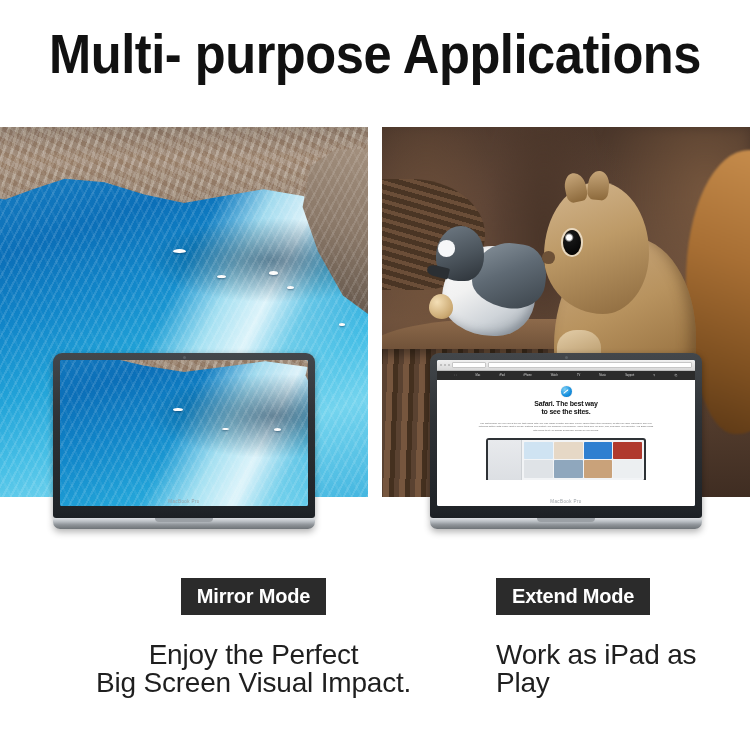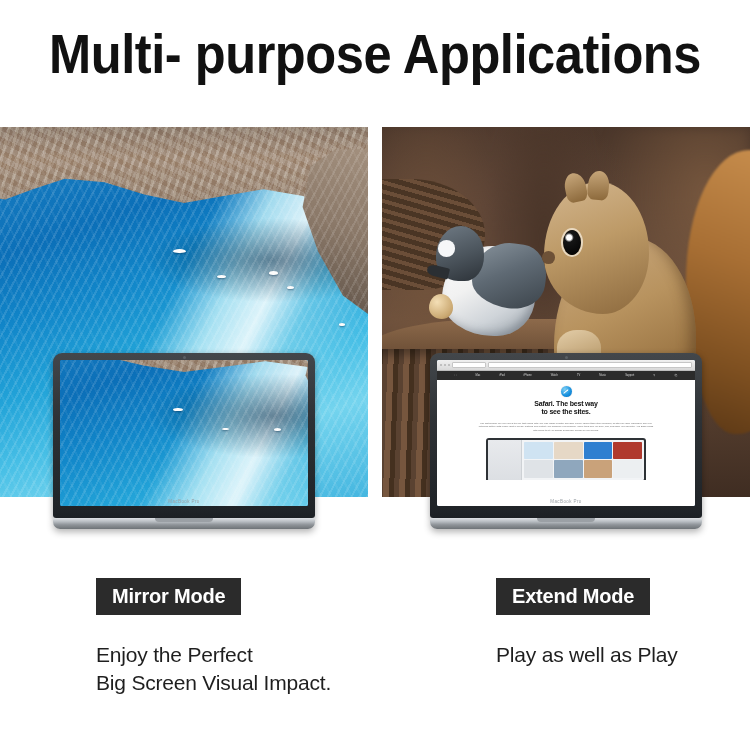--- a/index.html
+++ b/index.html
@@ -487,38 +487,38 @@
 
   
   .caption-row {
     position: absolute;
     top: 578px;
     left: 0;
     width: 750px;
     height: 140px;
   }
   .cap-col { position: absolute; top: 0; }
-  .cap-col.l { left: 96px; }
+  .cap-col.l { left: 96px; text-align: center; }
   .cap-col.r { left: 496px; }
 
   .mode-badge {
     display: inline-block;
     background: #2b2b2b;
     color: #ffffff;
     font-family: "Liberation Sans", sans-serif;
     font-weight: 700;
     font-size: 20px;
     line-height: 22px;
     padding: 7px 16px 8px 16px;
     letter-spacing: -0.2px;
   }
   .cap-text {
     margin-top: 26px;
     font-family: "Liberation Sans", sans-serif;
-    font-size: 21px;
+    font-size: 28px;
     line-height: 28px;
     color: #1f1f1f;
     white-space: pre-line;
     letter-spacing: -0.2px;
   }
 </style>
 </head>
 <body>
 
 <div id="page">
@@ -660,17 +660,17 @@
   </div>
 
   <div class="caption-row">
     <div class="cap-col l">
       <div class="mode-badge">Mirror Mode</div>
       <div class="cap-text">Enjoy the Perfect
 Big Screen Visual Impact.</div>
     </div>
     <div class="cap-col r">
       <div class="mode-badge">Extend Mode</div>
-      <div class="cap-text">Play as well as Play</div>
+      <div class="cap-text">Work as iPad as Play</div>
     </div>
   </div>
 
 </div>
 
 </body></html>

